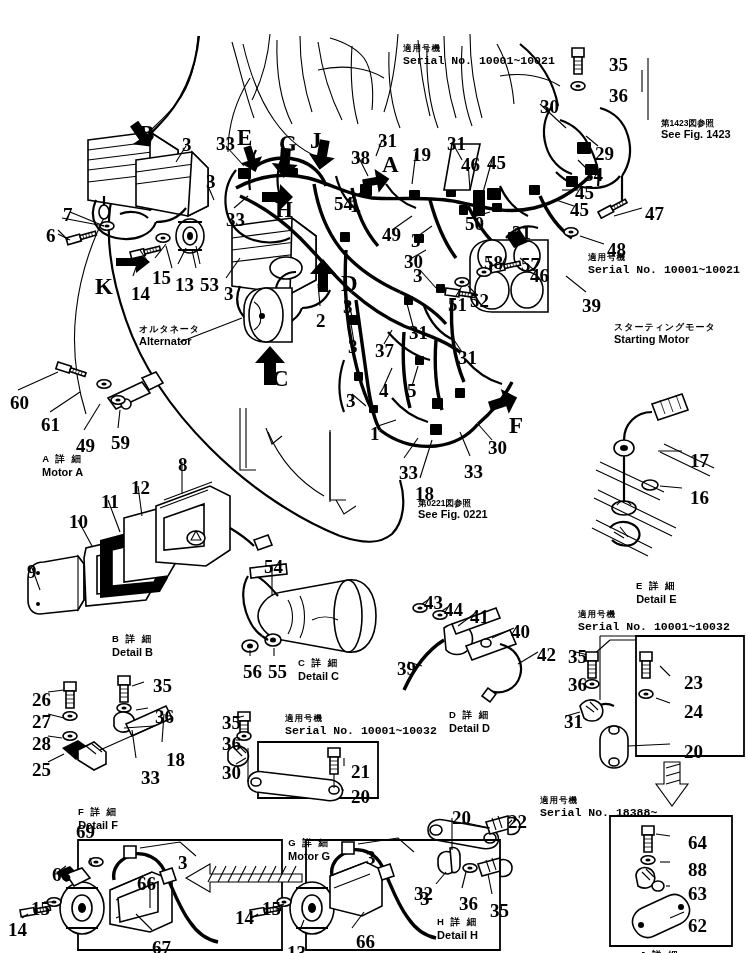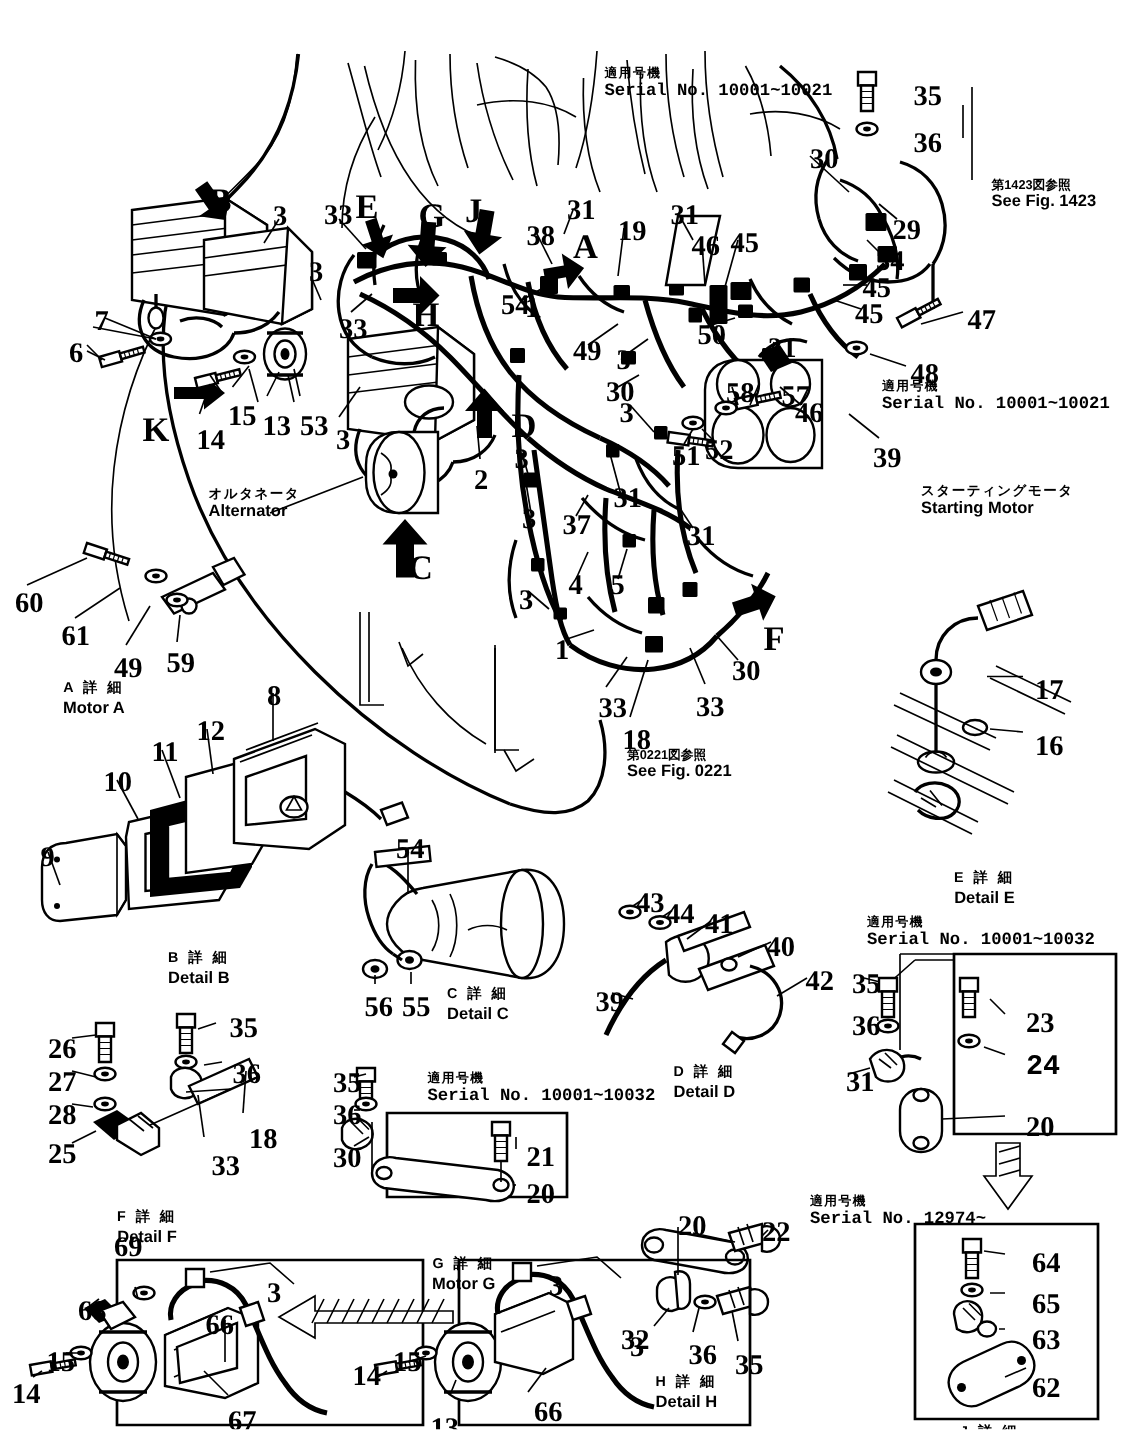--- a/index.html
+++ b/index.html
@@ -689,21 +689,21 @@
   <div class="lbl serial" style="left:285px;top:714px;">
     <span class="jp">適用号機</span>
     <span>Serial  No.  10001~10032</span>
   </div>
   <div class="lbl serial" style="left:578px;top:610px;">
     <span class="jp">適用号機</span>
     <span>Serial  No.  10001~10032</span>
   </div>
   <div class="lbl serial" style="left:540px;top:796px;">
     <span class="jp">適用号機</span>
-    <span>Serial  No. 12974~</span>
+    <span>Serial  No. 18388~</span>
   </div>
 
   <div class="lbl detailcap" style="left:42px;top:452px;">
     <span class="jp">A  詳  細</span><br>
     <span>Motor A</span>
   </div>
   <div class="lbl detailcap" style="left:112px;top:632px;">
     <span class="jp">B  詳  細</span><br>
     <span>Detail B</span>
   </div>
@@ -820,42 +820,42 @@
       <div class="lbl num" style="left: 424px; top: 593px;">43</div>
       <div class="lbl num" style="left: 444px; top: 600px;">44</div>
       <div class="lbl num" style="left: 470px; top: 607px;">41</div>
       <div class="lbl num" style="left: 511px; top: 622px;">40</div>
       <div class="lbl num" style="left: 537px; top: 645px;">42</div>
       <div class="lbl num" style="left: 397px; top: 659px;">39</div>
       <div class="lbl num" style="left: 568px; top: 647px;">35</div>
       <div class="lbl num" style="left: 568px; top: 675px;">36</div>
       <div class="lbl num" style="left: 564px; top: 712px;">31</div>
       <div class="lbl num" style="left: 684px; top: 673px;">23</div>
-      <div class="lbl num" style="left: 684px; top: 702px; font-family: Liberation Mono, monospace;">24</div>
+      <div class="lbl num" style="left: 684px; top: 702px;">24</div>
       <div class="lbl num" style="left: 684px; top: 742px;">20</div>
       <div class="lbl num" style="left: 32px; top: 690px;">26</div>
       <div class="lbl num" style="left: 32px; top: 712px;">27</div>
       <div class="lbl num" style="left: 32px; top: 734px;">28</div>
       <div class="lbl num" style="left: 32px; top: 760px;">25</div>
       <div class="lbl num" style="left: 153px; top: 676px;">35</div>
       <div class="lbl num" style="left: 155px; top: 707px;">36</div>
       <div class="lbl num" style="left: 141px; top: 768px;">33</div>
       <div class="lbl num" style="left: 166px; top: 750px;">18</div>
       <div class="lbl num" style="left: 222px; top: 713px;">35</div>
       <div class="lbl num" style="left: 222px; top: 734px;">36</div>
       <div class="lbl num" style="left: 222px; top: 763px;">30</div>
       <div class="lbl num" style="left: 351px; top: 762px;">21</div>
       <div class="lbl num" style="left: 351px; top: 787px;">20</div>
       <div class="lbl num" style="left: 452px; top: 808px;">20</div>
       <div class="lbl num" style="left: 508px; top: 812px;">22</div>
       <div class="lbl num" style="left: 414px; top: 884px;">32</div>
       <div class="lbl num" style="left: 459px; top: 894px;">36</div>
       <div class="lbl num" style="left: 490px; top: 901px;">35</div>
       <div class="lbl num" style="left: 688px; top: 833px;">64</div>
-      <div class="lbl num" style="left: 688px; top: 860px;">65</div>
+      <div class="lbl num" style="left: 688px; top: 860px;">88</div>
       <div class="lbl num" style="left: 688px; top: 884px;">63</div>
       <div class="lbl num" style="left: 688px; top: 916px;">62</div>
       <div class="lbl num" style="left: 76px; top: 822px;">69</div>
       <div class="lbl num" style="left: 52px; top: 865px;">68</div>
       <div class="lbl num" style="left: 137px; top: 874px;">66</div>
       <div class="lbl num" style="left: 152px; top: 938px;">67</div>
       <div class="lbl num" style="left: 178px; top: 853px;">3</div>
       <div class="lbl num" style="left: 31px; top: 899px;">15</div>
       <div class="lbl num" style="left: 8px; top: 920px;">14</div>
       <div class="lbl num" style="left: 262px; top: 899px;">15</div>

